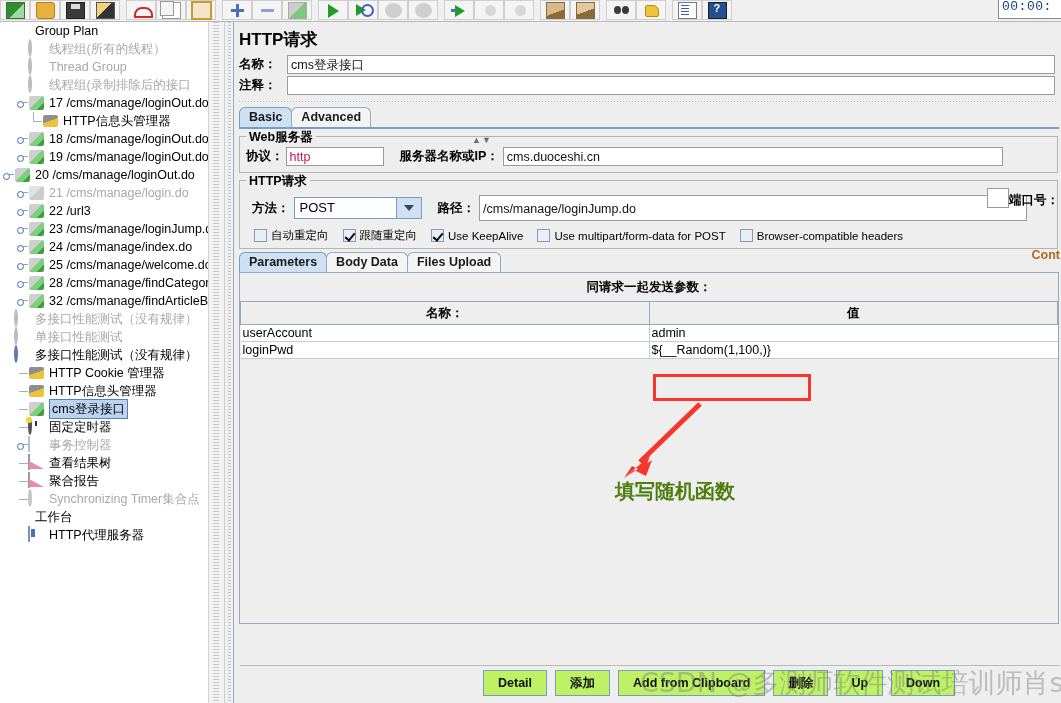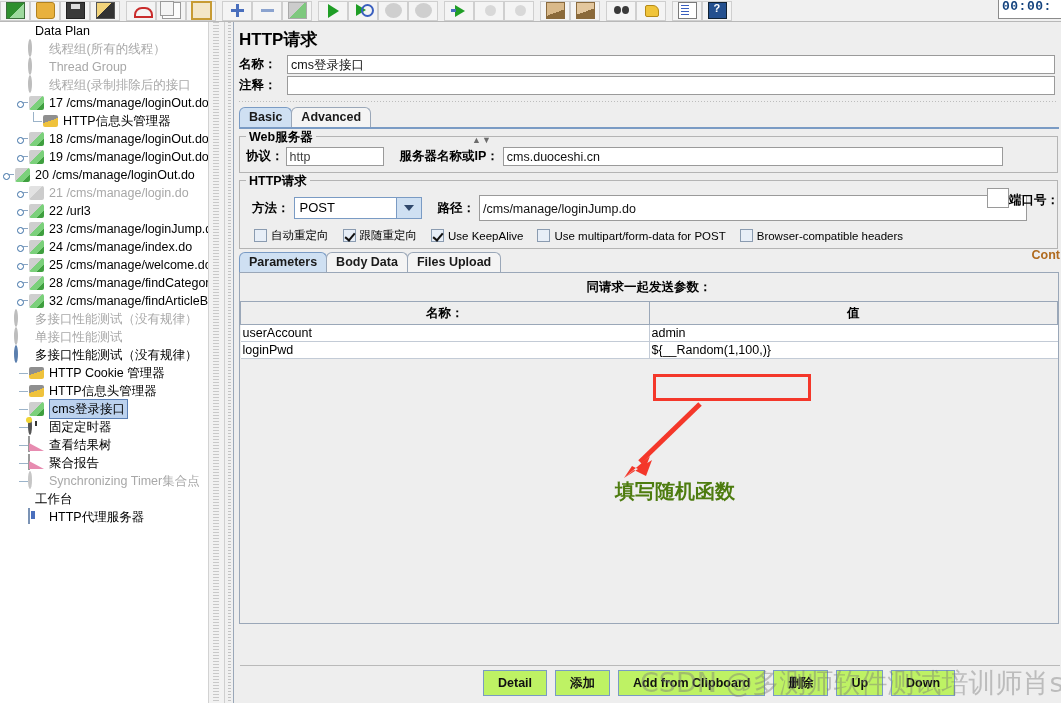--- a/index.html
+++ b/index.html
@@ -7,21 +7,21 @@
     width:1061px;height:703px;overflow:hidden;
     background:#eeeeee;
     font-family:"Liberation Sans","DejaVu Sans",sans-serif;
     font-size:12px;color:#000;
     position:relative;
   }
   
   #toolbar{
     position:absolute;left:0;top:0;width:1061px;height:21px;
     background:#f0f0f0;border-bottom:1px solid #b8b8b8;
-    display:flex;align-items:center;font-weight:bold;
+    display:flex;align-items:flex-start;
   }
   .tb-btn{
     width:30px;height:20px;margin:0;border:1px solid #cfcfcf;
     background:#f4f4f4;display:flex;align-items:center;justify-content:center;
     box-sizing:border-box;
   }
   .tb-sep{width:6px;height:20px;}
   .ico{width:17px;height:15px;display:block;position:relative;}
   
   .ic-new{background:linear-gradient(135deg,#2f8f2f 0 55%,#9ed99e 55% 100%);border:1px solid #3b6e3b;}
@@ -278,21 +278,21 @@
       </div>
     </div>
   <div id="timer-box">00:00:</div>
 </div>
 
 <div id="tree-pane">
   <div id="tree-nodes">
       <div class="node" style="padding-left: 2px;">
         <span class="gutter "></span>
         <span class="ticon"></span>
-        <span class="lbl">Data Plan</span>
+        <span class="lbl">Group Plan</span>
       </div>
       <div class="node" style="padding-left: 16px;">
         <span class="gutter "></span>
         <span class="ticon"><span class="ti-gear"></span></span>
         <span class="lbl dimmed">线程组(所有的线程）</span>
       </div>
       <div class="node" style="padding-left: 16px;">
         <span class="gutter "></span>
         <span class="ticon"><span class="ti-gear"></span></span>
         <span class="lbl dimmed">Thread Group</span>
@@ -419,20 +419,25 @@
         <span class="gutter leafline"></span>
         <span class="ticon">
           <span class="ti-pipette"></span>
         </span>
         <span class="lbl sel">cms登录接口</span>
       </div>
       <div class="node" style="padding-left: 16px;">
         <span class="gutter leafline"></span>
         <span class="ticon"><span class="ti-clock"><span class="dot"></span></span></span>
         <span class="lbl">固定定时器</span>
+      </div>
+      <div class="node" style="padding-left: 16px;">
+        <span class="gutter handle"></span>
+        <span class="ticon"><span class="ti-ctrl"></span></span>
+        <span class="lbl dimmed">事务控制器</span>
       </div>
       <div class="node" style="padding-left: 16px;">
         <span class="gutter leafline"></span>
         <span class="ticon"><span class="ti-graph"></span></span>
         <span class="lbl">查看结果树</span>
       </div>
       <div class="node" style="padding-left: 16px;">
         <span class="gutter leafline"></span>
         <span class="ticon"><span class="ti-graph"></span></span>
         <span class="lbl">聚合报告</span>
@@ -479,21 +484,21 @@
   <div class="tabs" id="top-tabs">
       <div class="tab active">Basic</div>
       <div class="tab">Advanced</div>
     </div>
   <div class="tabbody"></div>
 
   <div class="group">
     <div class="gt">Web服务器</div>
     <div class="row">
       <span class="b-lbl">协议：</span>
-      <span class="tf" style="width:98px;margin-left:2px;color:#404040;">http</span>
+      <span class="tf" style="width:98px;margin-left:2px;color:#be185d;">http</span>
       <span class="b-lbl" style="margin-left:16px;">服务器名称或IP：</span>
       <span class="tf" style="width:500px;margin-left:4px;">cms.duoceshi.cn</span>
     </div>
   </div>
 
   <div class="group" style="padding-bottom:2px;">
     <div class="gt">HTTP请求</div>
     <div class="row" style="padding:4px 0 2px 6px;">
       <span class="b-lbl">方法：</span>
       <span class="combo" style="margin-left:4px;">

